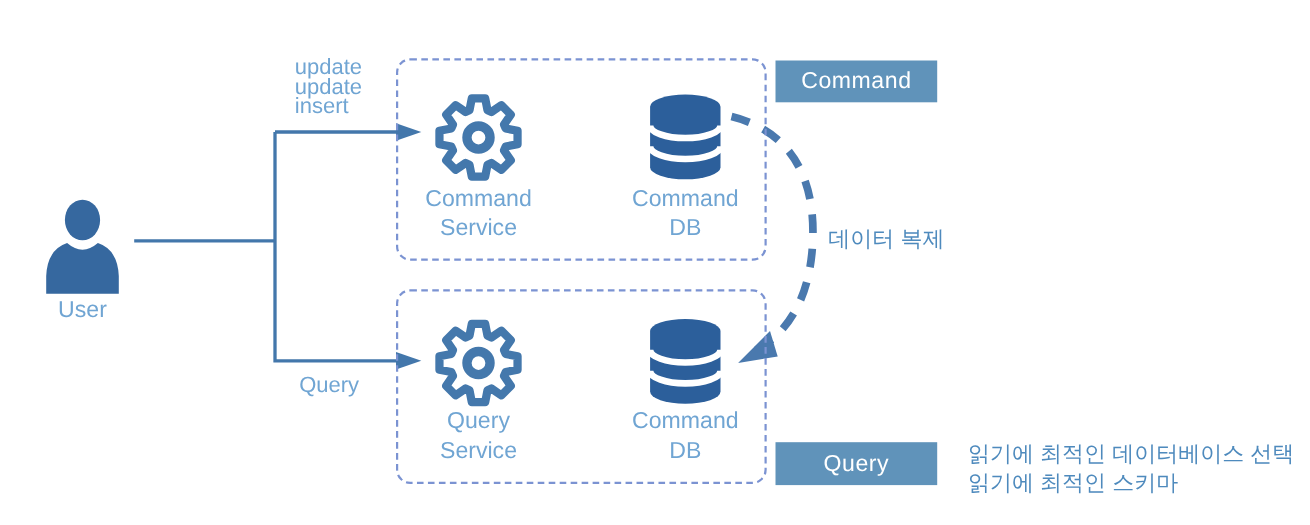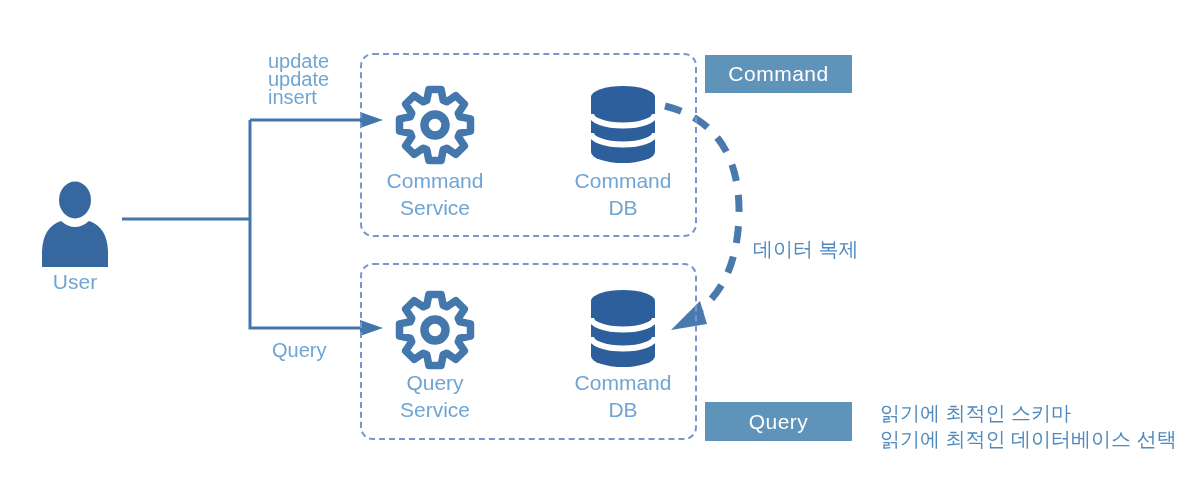--- a/index.html
+++ b/index.html
@@ -97,18 +97,18 @@
   </div>
   <div class="icon-label" style="left:553px;top:369px;width:140px;">
     <div>Command</div>
     <div>DB</div>
   </div>
 
   <div class="badge" style="left:705px;top:55px;width:147px;height:38px;">Command</div>
   <div class="badge" style="left:705px;top:402px;width:147px;height:39px;">Query</div>
 
   <div class="note" style="left:880px;top:400px;">
+    <div>읽기에 최적인 데이터베이스 선택</div>
     <div>읽기에 최적인 스키마</div>
-    <div>읽기에 최적인 데이터베이스 선택</div>
   </div>
-  <div class="note" style="left:753px;top:236px;">데이터 복제</div>
+  <div class="note" style="left:753px;top:205px;">데이터 복제</div>
 
 </div>
 
 </body></html>

